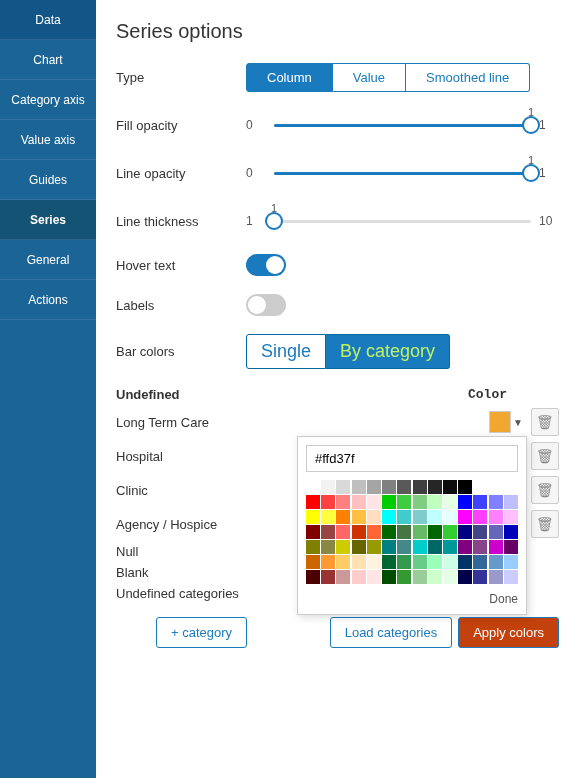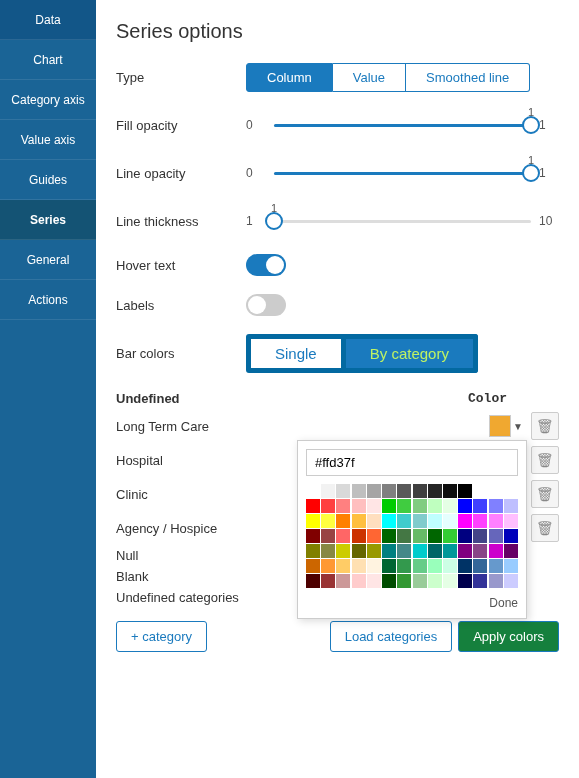--- a/index.html
+++ b/index.html
@@ -142,26 +142,26 @@
       position: absolute;
       top: 2px;
       transition: left 0.2s;
     }
     .toggle.on .toggle-knob { left: 20px; }
     .toggle.off .toggle-knob { left: 2px; }
 
     
     .bar-btn-group { display: flex; }
     .bar-btn {
-      padding: 6px 24px;
-      border: 5px solid #0369a1;
+      padding: 6px 14px;
+      border: 1px solid #0369a1;
       background: #fff;
       color: #1a7abe;
       cursor: pointer;
-      font-size: 15px;
+      font-size: 18px;
     }
     .bar-btn:not(:first-child) { border-left: none; }
     .bar-btn.active { background: #1a7abe; color: #bef264; }
     .bar-btn:first-child { border-radius: 3px 0 0 3px; }
     .bar-btn:last-child { border-radius: 0 3px 3px 0; }
 
     
     .cat-table {
       width: 100%;
     }
@@ -250,20 +250,21 @@
       color: #555;
       font-size: 12px;
       cursor: pointer;
     }
 
     
     .bottom-actions {
       display: flex;
       justify-content: space-between;
       margin-top: 16px;
+      margin-left: 40px;
     }
     .add-category-btn {
       padding: 7px 14px;
       border: 1px solid #1a7abe;
       background: #fff;
       color: #1a7abe;
       cursor: pointer;
       font-size: 13px;
       border-radius: 3px;
     }
@@ -273,21 +274,21 @@
       border: 1px solid #1a7abe;
       background: #fff;
       color: #1a7abe;
       cursor: pointer;
       font-size: 13px;
       border-radius: 3px;
     }
     .apply-btn {
       padding: 7px 14px;
       border: 1px solid #1a7abe;
-      background: #15803d;
+      background: #c2410c;
       color: #fff;
       cursor: pointer;
       font-size: 13px;
       border-radius: 3px;
     }
   </style>
 </head>
 <body>
 
 <div class="sidebar">

